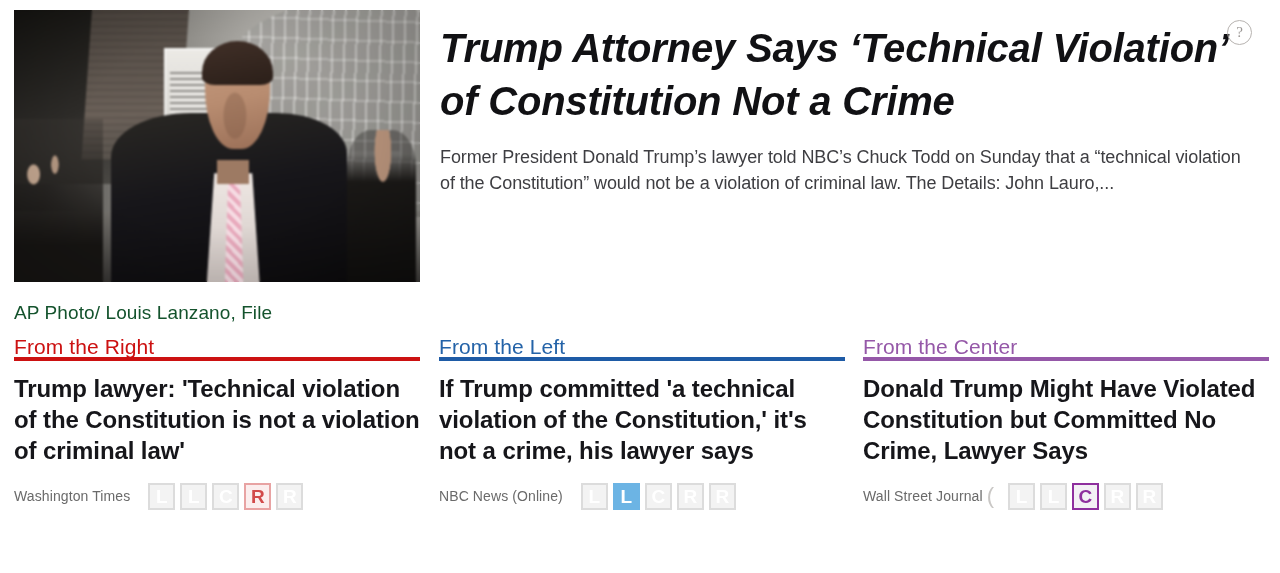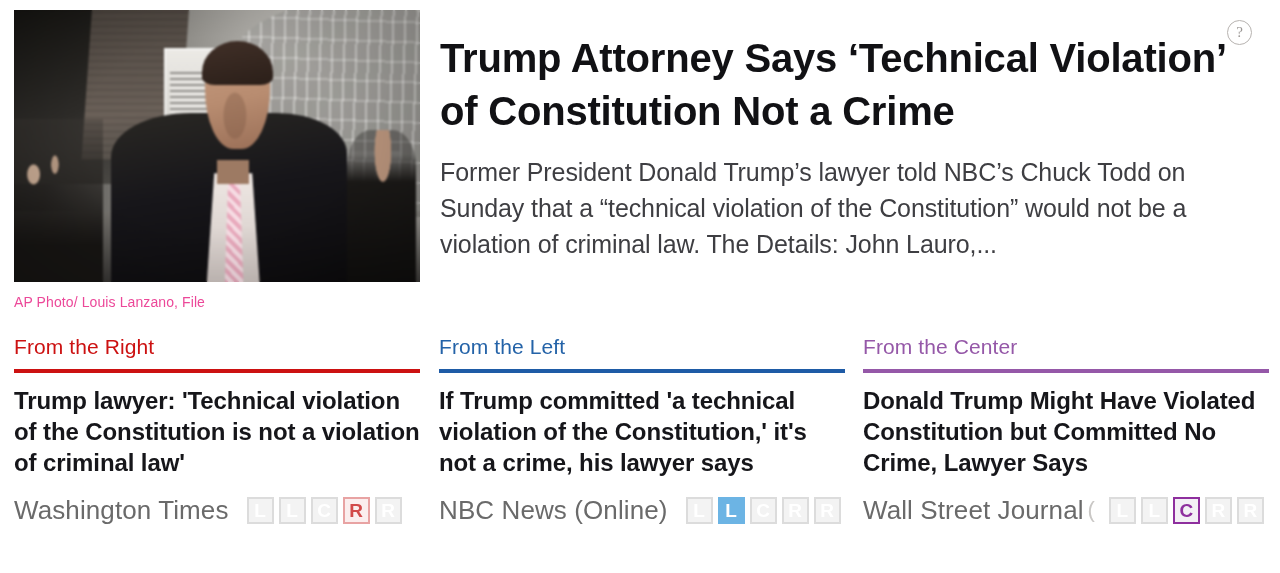--- a/index.html
+++ b/index.html
@@ -186,23 +186,23 @@
       radial-gradient(ellipse at 50% 45%, rgba(0,0,0,0) 45%, rgba(0,0,0,0.22) 100%);
   }
   .ph-blur {
     position: absolute; inset: 0;
     backdrop-filter: blur(1.2px);
   }
 
   .caption {
     position: absolute;
     left: 14px;
-    top: 294px;
-    font-size: 14px;
-    color: #ec4899;
+    top: 302px;
+    font-size: 19px;
+    color: #14532d;
     letter-spacing: 0.1px;
     white-space: nowrap;
   }
 
   
   .hl-col {
     position: absolute;
     left: 440px;
     top: 8px;
     width: 812px;
@@ -229,32 +229,33 @@
     font-size: 15px;
     line-height: 22px;
     text-align: center;
     font-family: "Liberation Serif", serif;
     cursor: pointer;
     box-sizing: border-box;
     user-select: none;
   }
 
   .headline {
-    margin-top: 24px;
+    margin-top: 14px;
     font-size: 40px;
     font-weight: 700;
     line-height: 1.32;
     color: #111114;
     letter-spacing: -0.2px;
     max-width: 810px;
+    font-style: italic;
   }
 
   .summary {
     margin-top: 16px;
-    font-size: 25px;
+    font-size: 18px;
     font-weight: 400;
     line-height: 1.45;
     color: #3e3e42;
     max-width: 812px;
     letter-spacing: -0.1px;
   }
 
   
   .cols {
     position: absolute;
@@ -270,21 +271,21 @@
     width: 406px;
   }
   .col-right  { left: 14px; }
   .col-left   { left: 439px; }
   .col-center { left: 863px; }
 
   .col-title {
     font-size: 21px;
     font-weight: 400;
     line-height: 1;
-    padding-bottom: 12px;
+    padding-bottom: 0;
     letter-spacing: 0.1px;
     font-family: "Liberation Sans", sans-serif;
   }
   .col-rule {
     height: 4px;
     width: 100%;
   }
 
   .col-right  .col-title { color: #cc1111; }
   .col-right  .col-rule  { background: #cc1111; }
@@ -302,21 +303,21 @@
     letter-spacing: -0.1px;
   }
 
   .source-row {
     display: flex;
     align-items: center;
     margin-top: 16px;
     white-space: nowrap;
   }
   .source-name {
-    font-size: 26px;
+    font-size: 14px;
     color: #6a6a6a;
     font-weight: 400;
     letter-spacing: 0.1px;
   }
   .source-paren {
     font-size: 22px;
     color: #c9c7c5;
     padding-left: 4px;
   }
 

